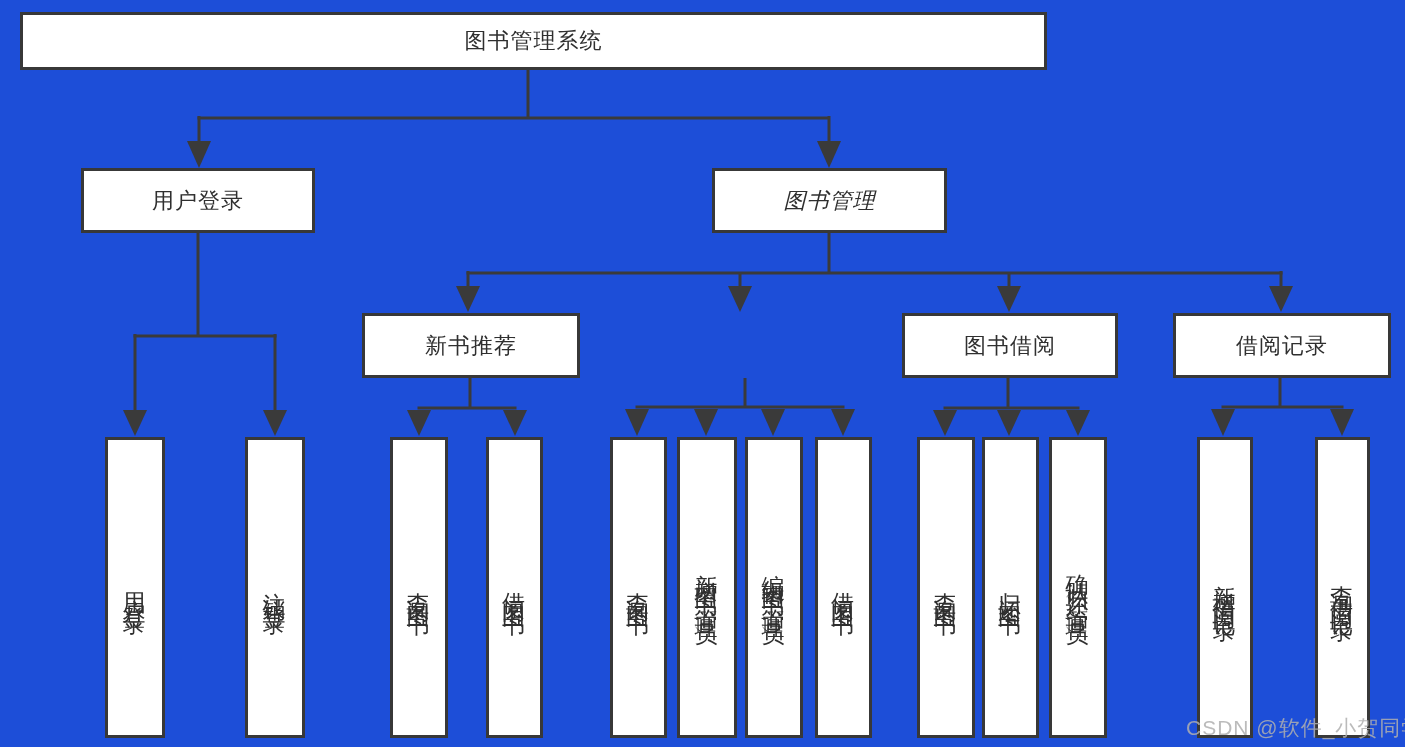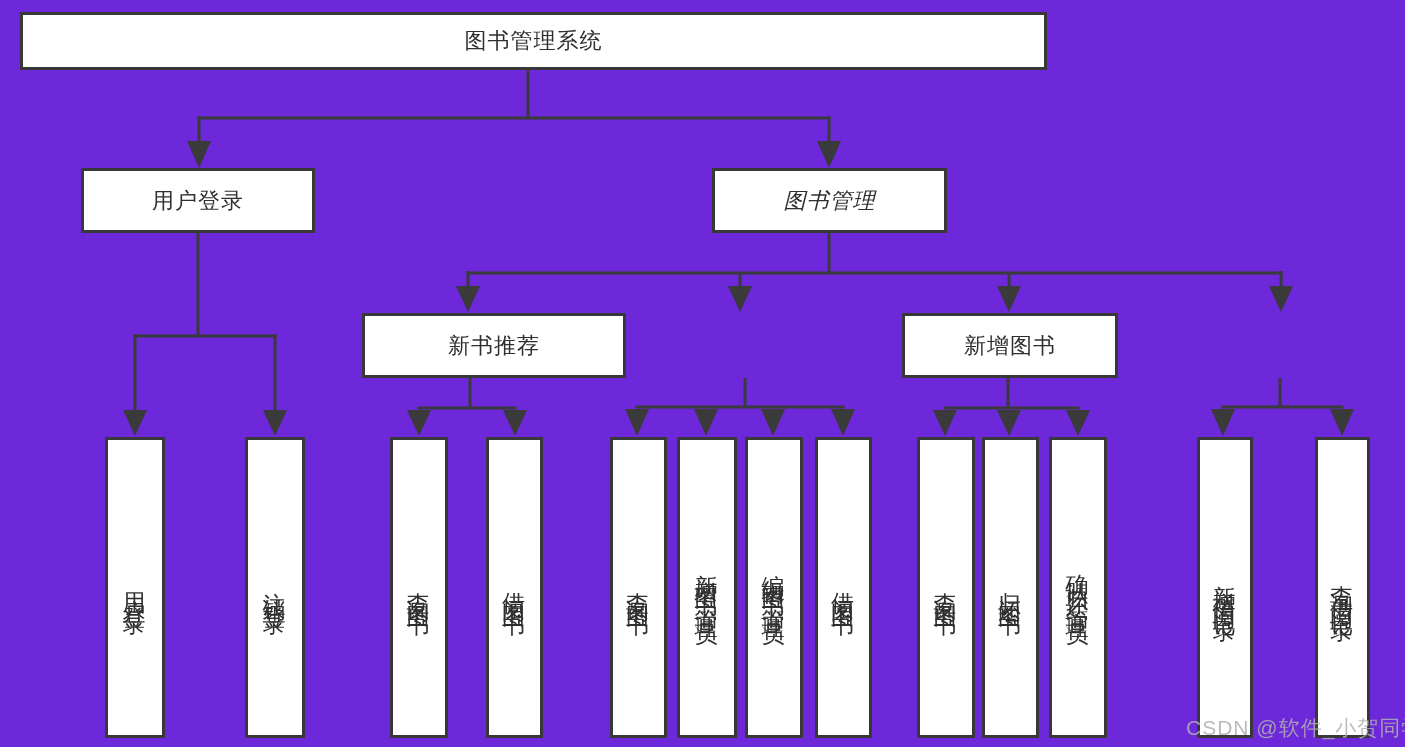--- a/index.html
+++ b/index.html
@@ -1,20 +1,20 @@
 <!DOCTYPE html>
 <html><head>
 <meta charset="utf-8">
 <style>
   html, body { margin: 0; padding: 0; background: #ffffff; }
   .canvas {
     position: relative;
     width: 1405px;
     height: 747px;
-    background: #6d28d9;
+    background: #1d4ed8;
     font-family: "Liberation Sans", sans-serif;
     color: #2f2f2f;
     overflow: hidden;
   }
   svg.connectors {
     position: absolute;
     left: 0; top: 0;
     width: 1405px; height: 747px;
     z-index: 0;
   }
@@ -40,21 +40,21 @@
     font-size: 23px;
     letter-spacing: 7px;
     white-space: nowrap;
     overflow: hidden;
     padding: 4px 0;
   }
   
   .n-root   { left: 20px;   top: 12px;  width: 1027px; height: 58px; }
   .n-login  { left: 81px;   top: 168px; width: 234px;  height: 65px; }
   .n-mgmt   { left: 712px;  top: 168px; width: 235px;  height: 65px; font-style: italic; }
-  .n-newbk  { left: 362px;  top: 313px; width: 264px;  height: 65px; text-align: right; }
+  .n-newbk  { left: 362px;  top: 313px; width: 218px;  height: 65px; text-align: right; }
   .n-borrow { left: 638px;  top: 313px; width: 218px;  height: 65px; }
   .n-curr   { left: 902px;  top: 313px; width: 216px;  height: 65px; }
   .n-record { left: 1173px; top: 313px; width: 218px;  height: 65px; }
   .l1  { left: 105px;  top: 437px; width: 60px; height: 301px; }
   .l2  { left: 245px;  top: 437px; width: 60px; height: 301px; }
   .l3  { left: 390px;  top: 437px; width: 58px; height: 301px; }
   .l4  { left: 486px;  top: 437px; width: 57px; height: 301px; }
   .l5  { left: 610px;  top: 437px; width: 57px; height: 301px; }
   .l6  { left: 677px;  top: 437px; width: 60px; height: 301px; }
   .l7  { left: 745px;  top: 437px; width: 58px; height: 301px; }
@@ -144,21 +144,22 @@
       <polygon points="1330,409 1354,409 1342,436" stroke="none"></polygon>
     </g>
   </svg>
 
   <div class="box hbox n-root">图书管理系统</div>
 
   <div class="box hbox n-login">用户登录</div>
   <div class="box hbox n-mgmt">图书管理</div>
 
   <div class="box hbox n-newbk">新书推荐</div>
-  <div class="box hbox n-curr">新增图书</div>
+  <div class="box hbox n-curr">图书借阅</div>
+  <div class="box hbox n-record">借阅记录</div>
 
   <div class="box leaf l1">用户登录</div>
   <div class="box leaf l2">注销登录</div>
 
   <div class="box leaf l3">查询图书</div>
   <div class="box leaf l4">借阅图书</div>
 
   <div class="box leaf l5">查询图书</div>
   <div class="box leaf l6">新增图书（管理员）</div>
   <div class="box leaf l7">编辑图书（管理员）</div>

